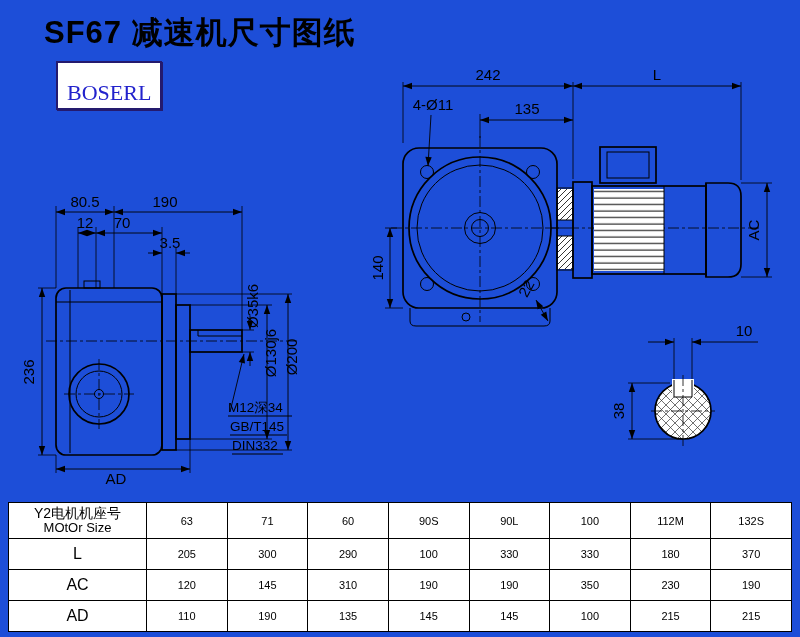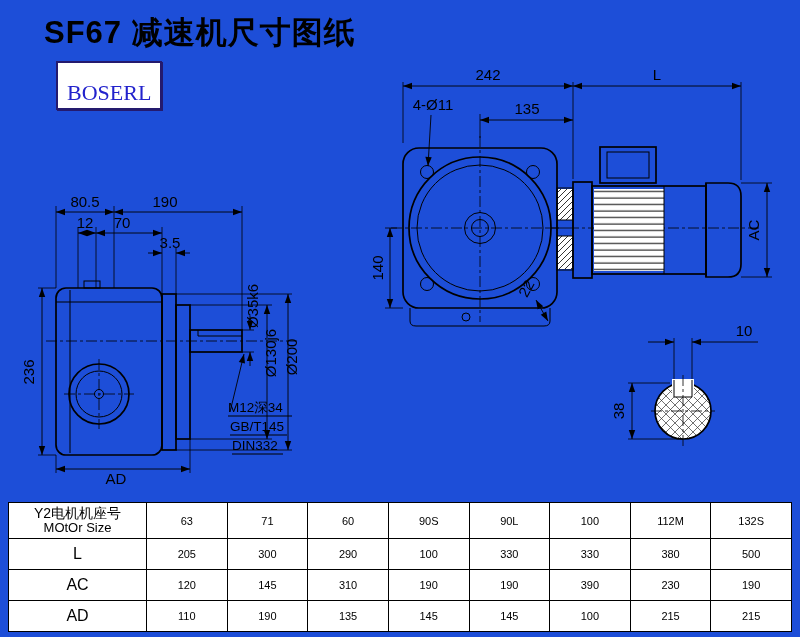--- a/index.html
+++ b/index.html
@@ -238,31 +238,31 @@
         <td>132S</td>
       </tr>
       <tr>
         <th>L</th>
         <td>205</td>
         <td>300</td>
         <td>290</td>
         <td>100</td>
         <td>330</td>
         <td>330</td>
-        <td>380</td>
-        <td>500</td>
+        <td>180</td>
+        <td>370</td>
       </tr>
       <tr>
         <th>AC</th>
         <td>120</td>
         <td>145</td>
         <td>310</td>
         <td>190</td>
         <td>190</td>
-        <td>390</td>
+        <td>350</td>
         <td>230</td>
         <td>190</td>
       </tr>
       <tr>
         <th>AD</th>
         <td>110</td>
         <td>190</td>
         <td>135</td>
         <td>145</td>
         <td>145</td>

